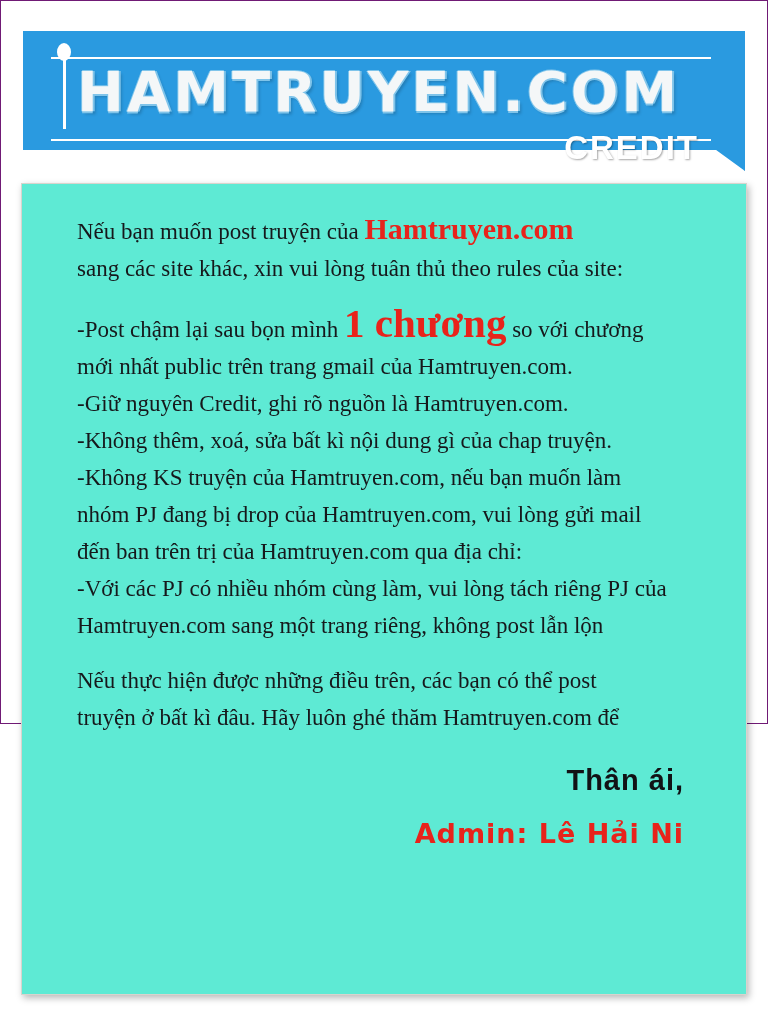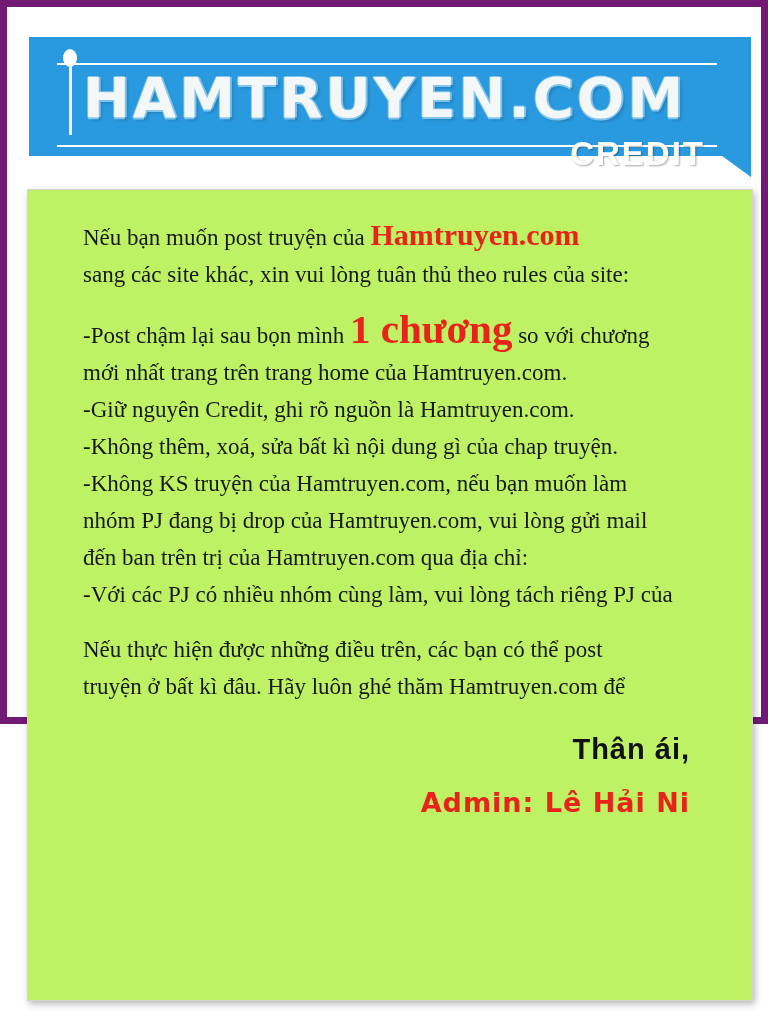--- a/index.html
+++ b/index.html
@@ -12,21 +12,21 @@
     background: #ffffff;
     font-family: "Liberation Serif", serif;
     overflow: hidden;
   }
   .page {
     position: relative;
     width: 768px;
     height: 724px;
     background: #ffffff;
     box-sizing: border-box;
-    border: 7px solid #701a75;
+    border: 1px solid #701a75;
   }
 
   
   .banner-wrap {
     position: absolute;
     left: 22px;
     top: 30px;
     width: 722px;
     height: 140px;
   }
@@ -104,21 +104,21 @@
     white-space: nowrap;
   }
 
   
   .card {
     position: absolute;
     left: 20px;
     top: 182px;
     width: 726px;
     height: 812px;
-    background: #bef264;
+    background: #5eead4;
     border: 1px solid #d8d4cd;
     box-shadow: 2px 3px 7px rgba(0,0,0,0.28);
     box-sizing: border-box;
   }
   .content {
     position: absolute;
     left: 55px;
     top: 26px;
     right: 30px;
     font-size: 23px;
@@ -186,27 +186,28 @@
       <div class="para">
         <span>Nếu bạn muốn post truyện của </span><span class="brand-red">Hamtruyen.com</span>
       </div>
       <div class="para">sang các site khác, xin vui lòng tuân thủ theo rules của site:</div>
 
       <div class="gap"></div>
 
       <div class="para">
         <span>-Post chậm lại sau bọn mình </span><span class="big-red">1 chương</span><span> so với chương</span>
       </div>
-      <div class="para"> mới nhất trang trên trang home của Hamtruyen.com.</div>
+      <div class="para"> mới nhất public trên trang gmail của Hamtruyen.com.</div>
       <div class="para">-Giữ nguyên Credit, ghi rõ nguồn là Hamtruyen.com.</div>
       <div class="para">-Không thêm, xoá, sửa bất kì nội dung gì của chap truyện.</div>
       <div class="para">-Không KS truyện của Hamtruyen.com, nếu bạn muốn làm</div>
       <div class="para">nhóm PJ đang bị drop của Hamtruyen.com, vui lòng gửi mail</div>
       <div class="para">đến ban trên trị của Hamtruyen.com qua địa chỉ:</div>
       <div class="para">-Với các PJ có nhiều nhóm cùng làm, vui lòng tách riêng PJ của</div>
+      <div class="para">Hamtruyen.com sang một trang riêng, không post lẫn lộn</div>
 
       <div class="gap"></div>
 
       <div class="para">Nếu thực hiện được những điều trên, các bạn có thể post</div>
       <div class="para">truyện ở bất kì đâu. Hãy luôn ghé thăm Hamtruyen.com để</div>
 
       <div class="sign-wrap">
         <div class="sign1">Thân ái,</div>
         <div class="sign2">Admin: Lê  Hải Ni</div>
       </div>

